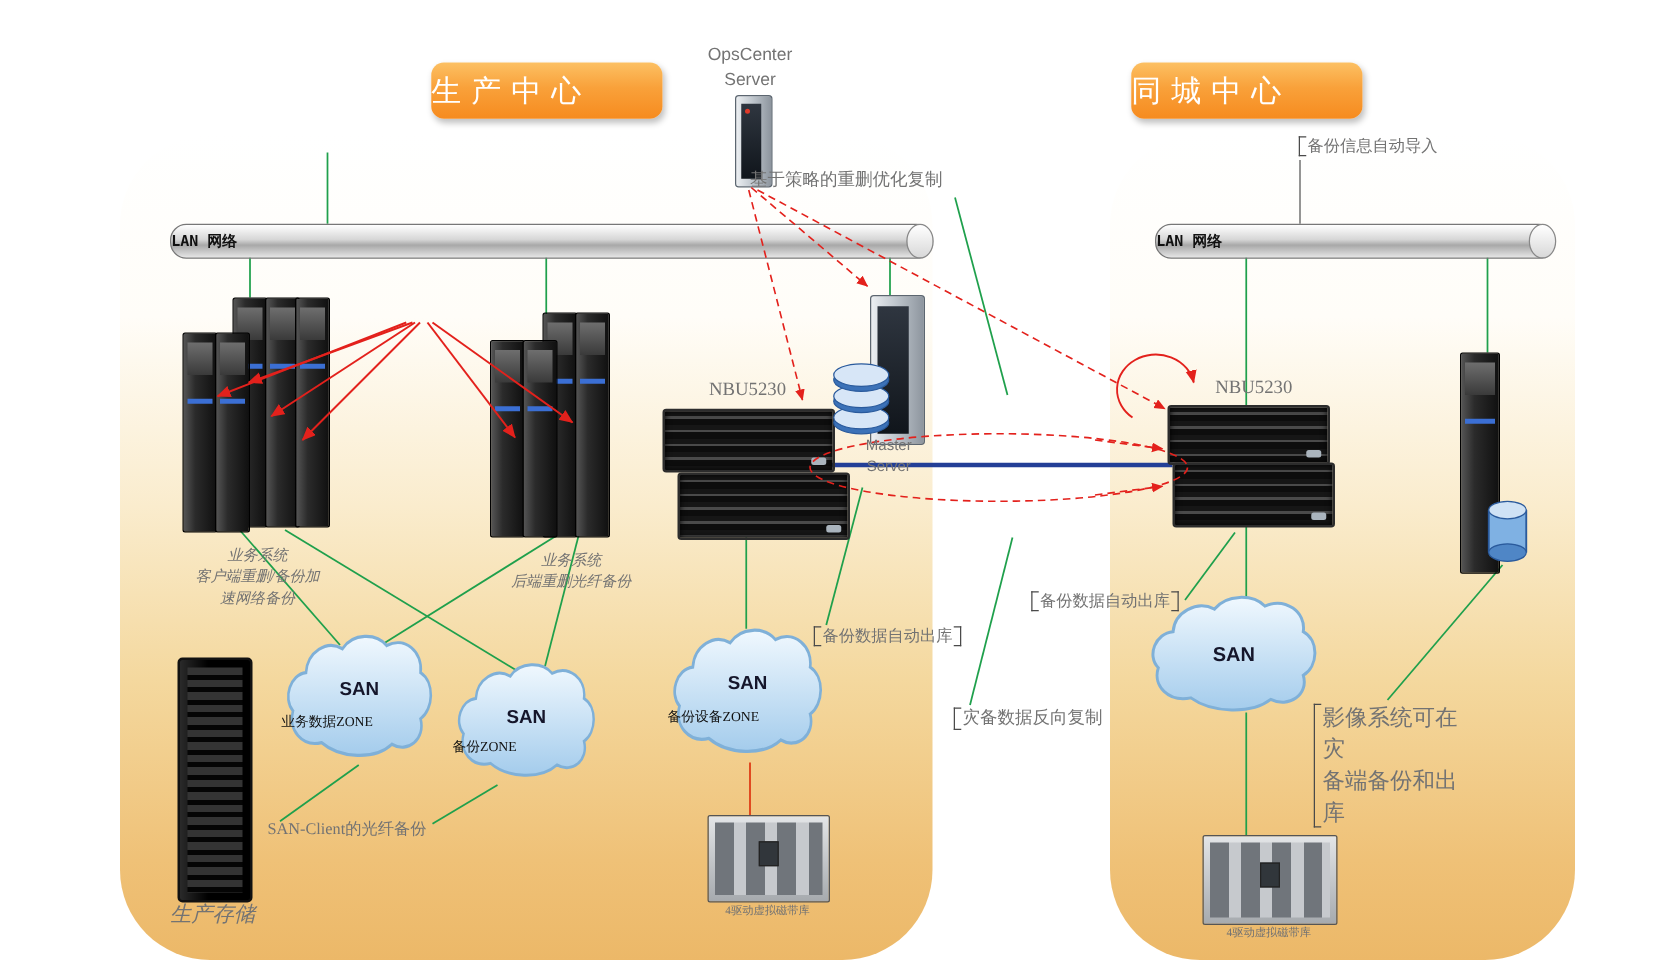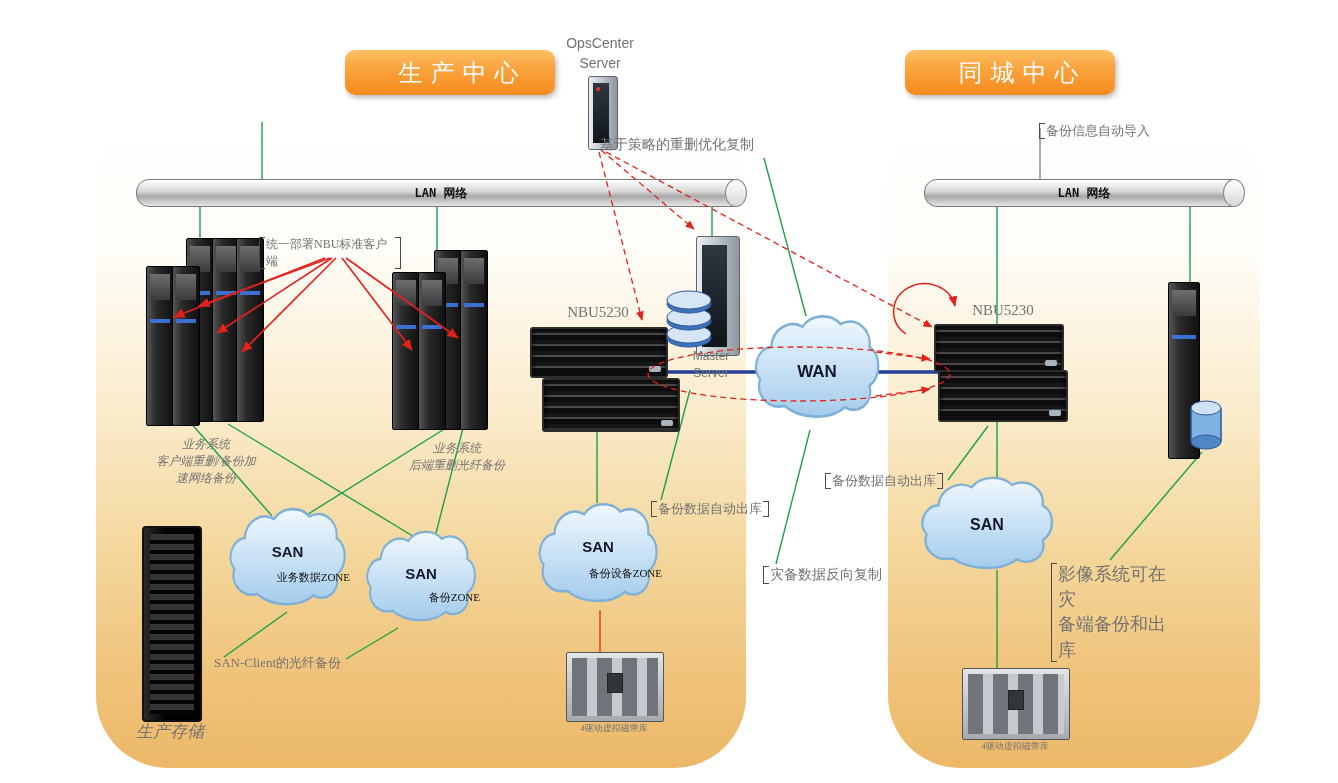--- a/index.html
+++ b/index.html
@@ -9,29 +9,29 @@
 
   
   .panel{position:absolute;top:108px;height:660px;border-radius:72px;z-index:1;
     background:linear-gradient(180deg,#ffffff 0%,#fffdf8 22%,#faeccd 45%,#f4d89e 66%,#efc177 88%,#ecb868 100%);}
   #panel-left{left:96px;width:650px;}
   #panel-right{left:888px;width:372px;}
 
   
   .banner{position:absolute;top:50px;height:45px;border-radius:10px;z-index:5;
     background:linear-gradient(180deg,#fcc063 0%,#f9a13a 45%,#f68b1f 100%);
-    color:#fff;font-size:24px;letter-spacing:8px;display:flex;align-items:center;justify-content:center;
-    font-family:"Liberation Sans",sans-serif;box-shadow:2px 3px 5px rgba(0,0,0,.25);padding-left:25px;}
+    color:#fff;font-size:24px;letter-spacing:8px;display:flex;align-items:center;justify-content:flex-start;
+    font-family:"Liberation Sans",sans-serif;box-shadow:2px 3px 5px rgba(0,0,0,.25);}
   #banner-left{left:345px;width:185px;}
   #banner-right{left:905px;width:185px;}
 
   
   .pipe{position:absolute;height:26px;border:1px solid #777;border-radius:13px;z-index:3;
     background:linear-gradient(180deg,#ffffff 0%,#d6d6d6 45%,#a8a8a8 62%,#e6e6e6 100%);
-    display:flex;align-items:center;justify-content:center;
+    display:flex;align-items:center;
     font-family:"DejaVu Sans Mono",monospace;font-size:12px;font-weight:bold;color:#111;}
   .pipe::after{content:"";position:absolute;right:-2px;top:-1px;bottom:-1px;width:20px;border:1px solid #888;
     border-radius:50%;background:linear-gradient(180deg,#ffffff,#d8d8d8);}
   #pipe-left{left:136px;top:179px;width:608px;}
   #pipe-right{left:924px;top:179px;width:318px;}
 
   
   .tower{position:absolute;width:26px;background:linear-gradient(90deg,#555 0%,#2b2b2b 35%,#101010 100%);
     border:1px solid #000;border-radius:2px;z-index:3;}
   .tower::before{content:"";position:absolute;top:7px;left:3px;right:3px;height:26px;
@@ -63,21 +63,21 @@
   .rack{position:absolute;z-index:3;border:2px solid #111;border-radius:4px;
     background:linear-gradient(90deg,#2a2a2a,#000 40%);}
   .rack::before{content:"";position:absolute;inset:6px;
     background:repeating-linear-gradient(180deg,#343434 0 6px,#050505 6px 10px);}
 
   
   .cloud{position:absolute;z-index:3;}
   .cloud svg{position:absolute;left:0;top:0;width:100%;height:100%;}
   .cloud .ct{position:absolute;left:0;width:100%;text-align:center;font-weight:bold;
     font-family:"Liberation Sans",sans-serif;color:#15162b;}
-  .cloud .cs{position:absolute;left:0;width:100%;text-align:right;color:#101010;}
+  .cloud .cs{position:absolute;left:0;width:100%;text-align:left;color:#101010;}
 
   
   .lbl{position:absolute;z-index:5;color:#737373;font-size:13px;white-space:pre-line;line-height:1.4;}
   .b{font-weight:normal;} .it{font-style:italic;} .ctr{text-align:center;}
   .brkl::before{content:"";position:absolute;left:-7px;top:1px;bottom:1px;width:5px;
     border-left:1px solid #4a4a4a;border-top:1px solid #4a4a4a;border-bottom:1px solid #4a4a4a;}
   .brkr::after{content:"";position:absolute;right:-7px;top:1px;bottom:1px;width:5px;
     border-right:1px solid #4a4a4a;border-top:1px solid #4a4a4a;border-bottom:1px solid #4a4a4a;}
 </style>
 </head>
@@ -139,26 +139,20 @@
     <div class="ct" style="top:36%;font-size:15px">SAN</div>
     <div class="cs" style="top:60%;font-size:11px">备份ZONE</div>
   </div>
   <div class="cloud" id="c-san3" style="left:534px;top:500px;width:128px;height:114px">
     <svg viewBox="0 0 120 88" preserveAspectRatio="none">
       <path d="M31 70 C16 73 5 62 9 50 C1 42 7 27 19 26 C20 13 35 5 47 11 C55 1 73 1 81 9 C95 3 109 13 107 26 C118 32 117 49 107 55 C111 68 97 77 85 71 C72 81 45 80 31 70 Z" fill="url(#cloudG)" stroke="#7fb0d8" stroke-width="2"></path>
     </svg>
     <div class="ct" style="top:33%;font-size:15px">SAN</div>
     <div class="cs" style="top:58%;font-size:11px">备份设备ZONE</div>
   </div>
-  <div class="cloud" id="c-wan" style="left:750px;top:312px;width:134px;height:118px">
-    <svg viewBox="0 0 120 88" preserveAspectRatio="none">
-      <path d="M31 70 C16 73 5 62 9 50 C1 42 7 27 19 26 C20 13 35 5 47 11 C55 1 73 1 81 9 C95 3 109 13 107 26 C118 32 117 49 107 55 C111 68 97 77 85 71 C72 81 45 80 31 70 Z" fill="url(#cloudG)" stroke="#7fb0d8" stroke-width="2"></path>
-    </svg>
-    <div class="ct" style="top:42%;font-size:17px">WAN</div>
-  </div>
   <div class="cloud" id="c-sanr" style="left:916px;top:474px;width:142px;height:106px">
     <svg viewBox="0 0 120 88" preserveAspectRatio="none">
       <path d="M31 70 C16 73 5 62 9 50 C1 42 7 27 19 26 C20 13 35 5 47 11 C55 1 73 1 81 9 C95 3 109 13 107 26 C118 32 117 49 107 55 C111 68 97 77 85 71 C72 81 45 80 31 70 Z" fill="url(#cloudG)" stroke="#7fb0d8" stroke-width="2"></path>
     </svg>
     <div class="ct" style="top:40%;font-size:16px">SAN</div>
   </div>
 
   <div class="pipe" id="pipe-left">
       <span>LAN 网络</span>
     </div>
@@ -237,36 +231,35 @@
 
   <div class="banner" id="banner-left">
       <span>生产中心</span>
     </div>
   <div class="banner" id="banner-right">
       <span>同城中心</span>
     </div>
 
   <div class="lbl ctr" style="left:556px;top:34px;width:88px;font-size:14px;font-family:'Liberation Sans',sans-serif">OpsCenter
 Server</div>
-  <div class="lbl brkl brkr" style="left:266px;top:236px;width:128px;font-size:12px">统一部署NBU标准客户端</div>
   <div class="lbl b" style="left:600px;top:135px;font-size:14px">基于策略的重删优化复制</div>
   <div class="lbl ctr" style="left:558px;top:302px;width:80px;font-size:15px">NBU5230</div>
   <div class="lbl b ctr" style="left:680px;top:348px;width:62px;font-size:12px;font-family:'Liberation Sans',sans-serif">Master
 Server</div>
   <div class="lbl it b ctr" style="left:134px;top:436px;width:144px;font-size:12px">业务系统
 客户端重删/备份加
 速网络备份</div>
   <div class="lbl it b ctr" style="left:398px;top:440px;width:118px;font-size:12px">业务系统
 后端重删光纤备份</div>
   <div class="lbl brkl brkr" style="left:658px;top:500px;font-size:13px">备份数据自动出库</div>
   <div class="lbl b brkl" style="left:770px;top:565px;font-size:14px">灾备数据反向复制</div>
   <div class="lbl" style="left:214px;top:654px;font-size:13px">SAN-Client的光纤备份</div>
   <div class="lbl b it ctr" style="left:136px;top:720px;width:68px;font-size:17px">生产存储</div>
   <div class="lbl b ctr" style="left:560px;top:722px;width:108px;font-size:9px">4驱动虚拟磁带库</div>
 
-  <div class="lbl brkl" style="left:1046px;top:122px;font-size:13px">备份信息自动导入</div>
+  <div class="lbl brkl" style="left:1046px;top:108px;font-size:13px">备份信息自动导入</div>
   <div class="lbl ctr" style="left:958px;top:300px;width:90px;font-size:15px">NBU5230</div>
   <div class="lbl brkl brkr" style="left:832px;top:472px;font-size:13px">备份数据自动出库</div>
   <div class="lbl brkl" style="left:1058px;top:562px;width:118px;font-size:18px">影像系统可在灾
 备端备份和出库</div>
   <div class="lbl b ctr" style="left:958px;top:740px;width:114px;font-size:9px">4驱动虚拟磁带库</div>
 
 </div>
 
 </body></html>

